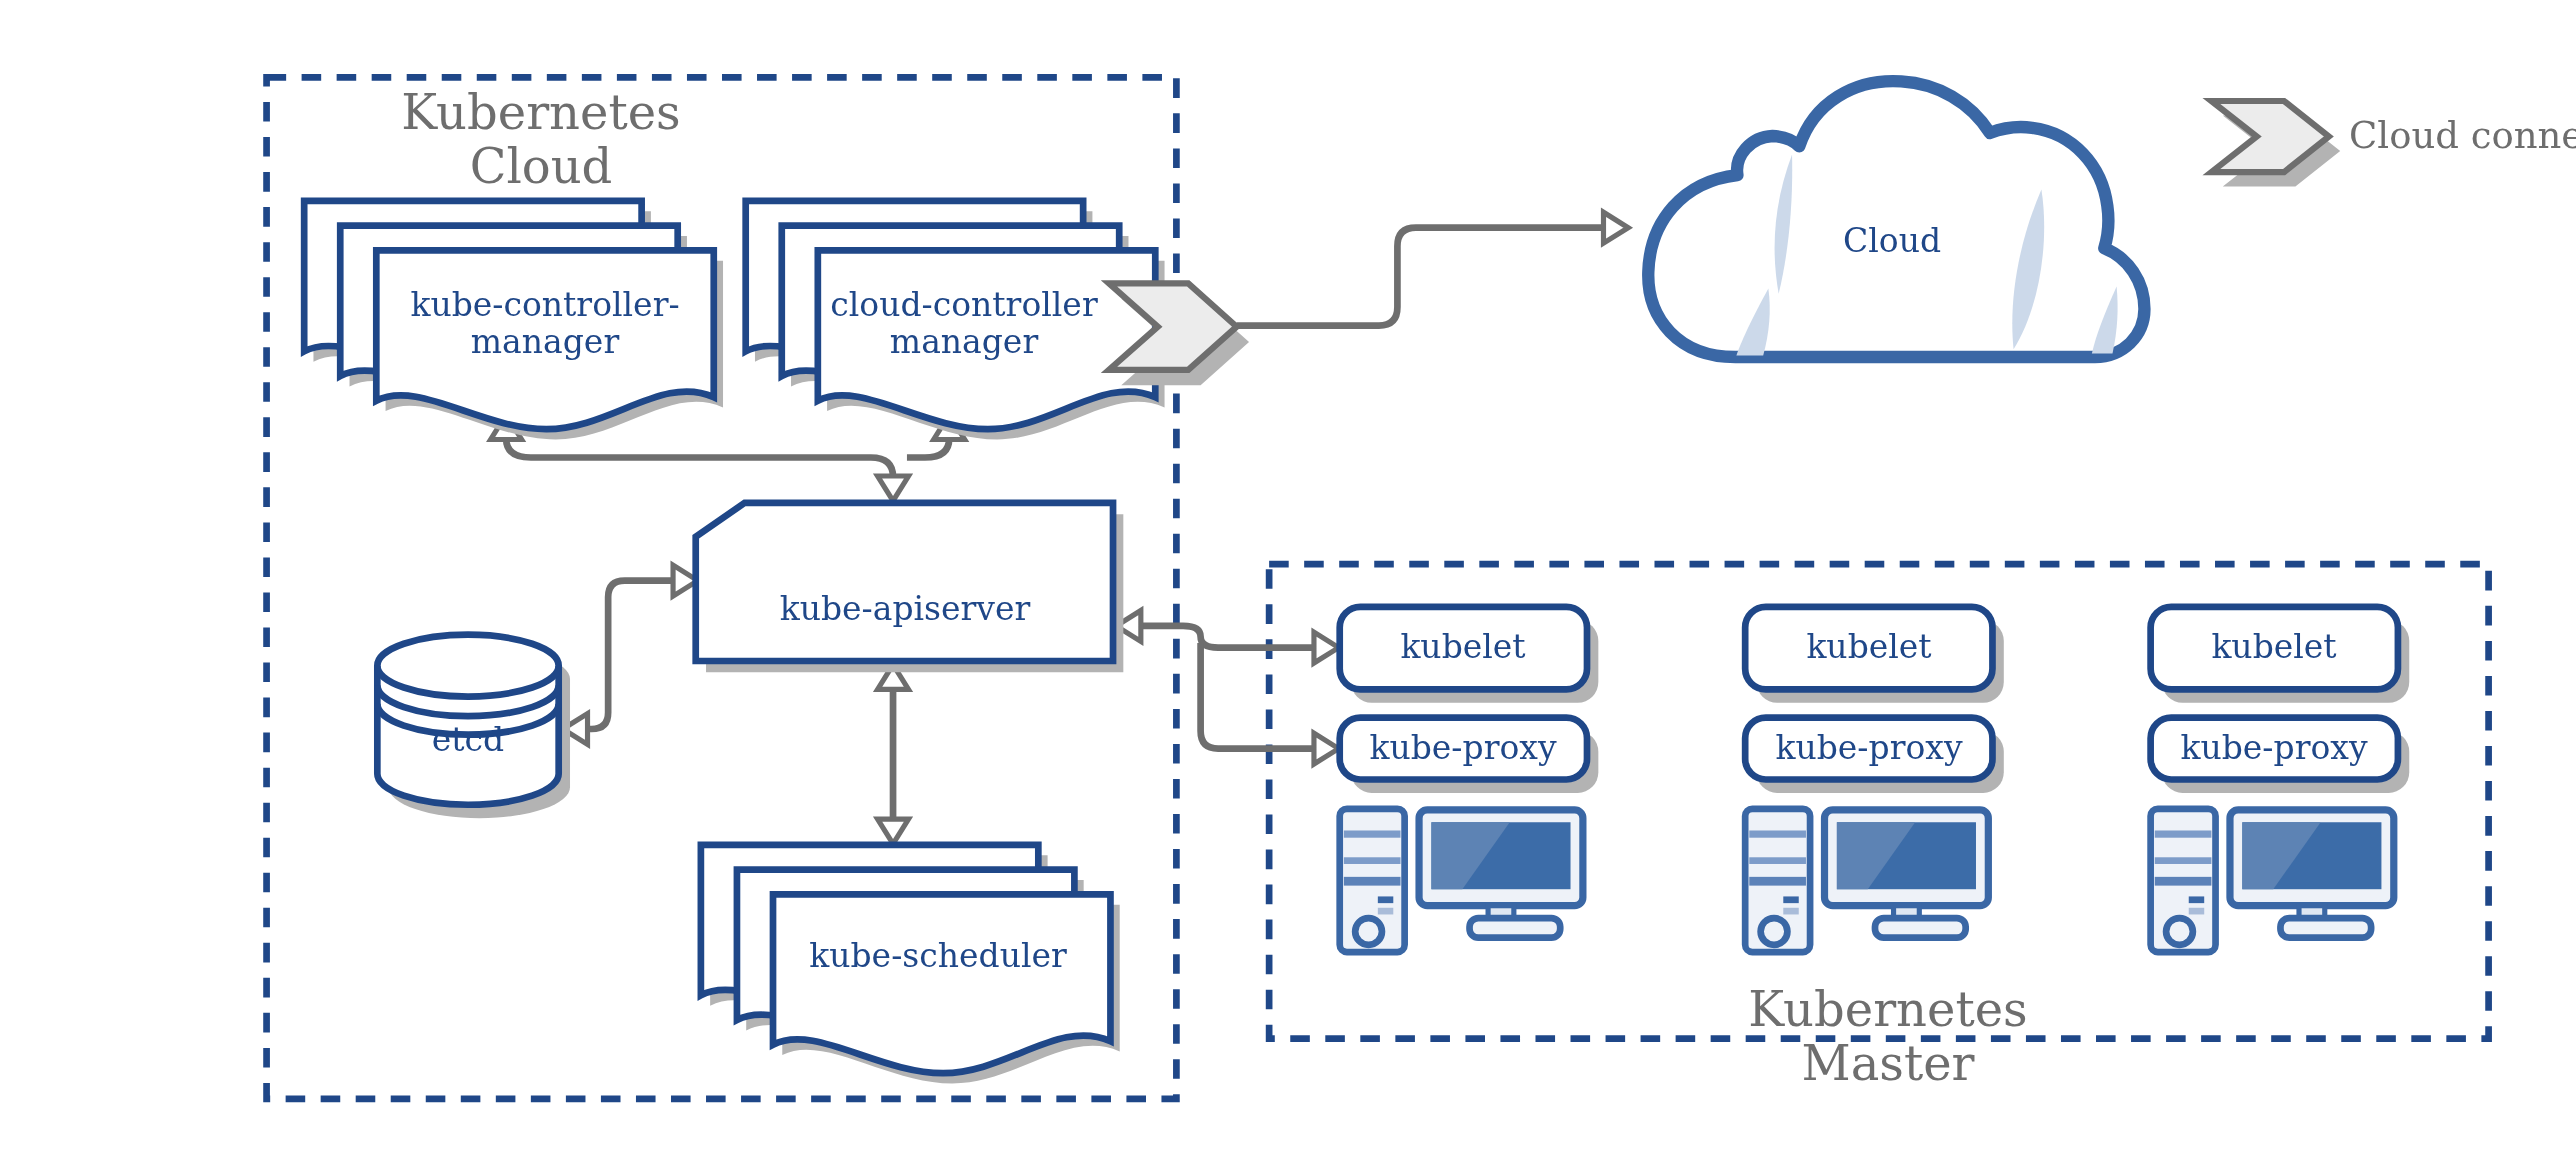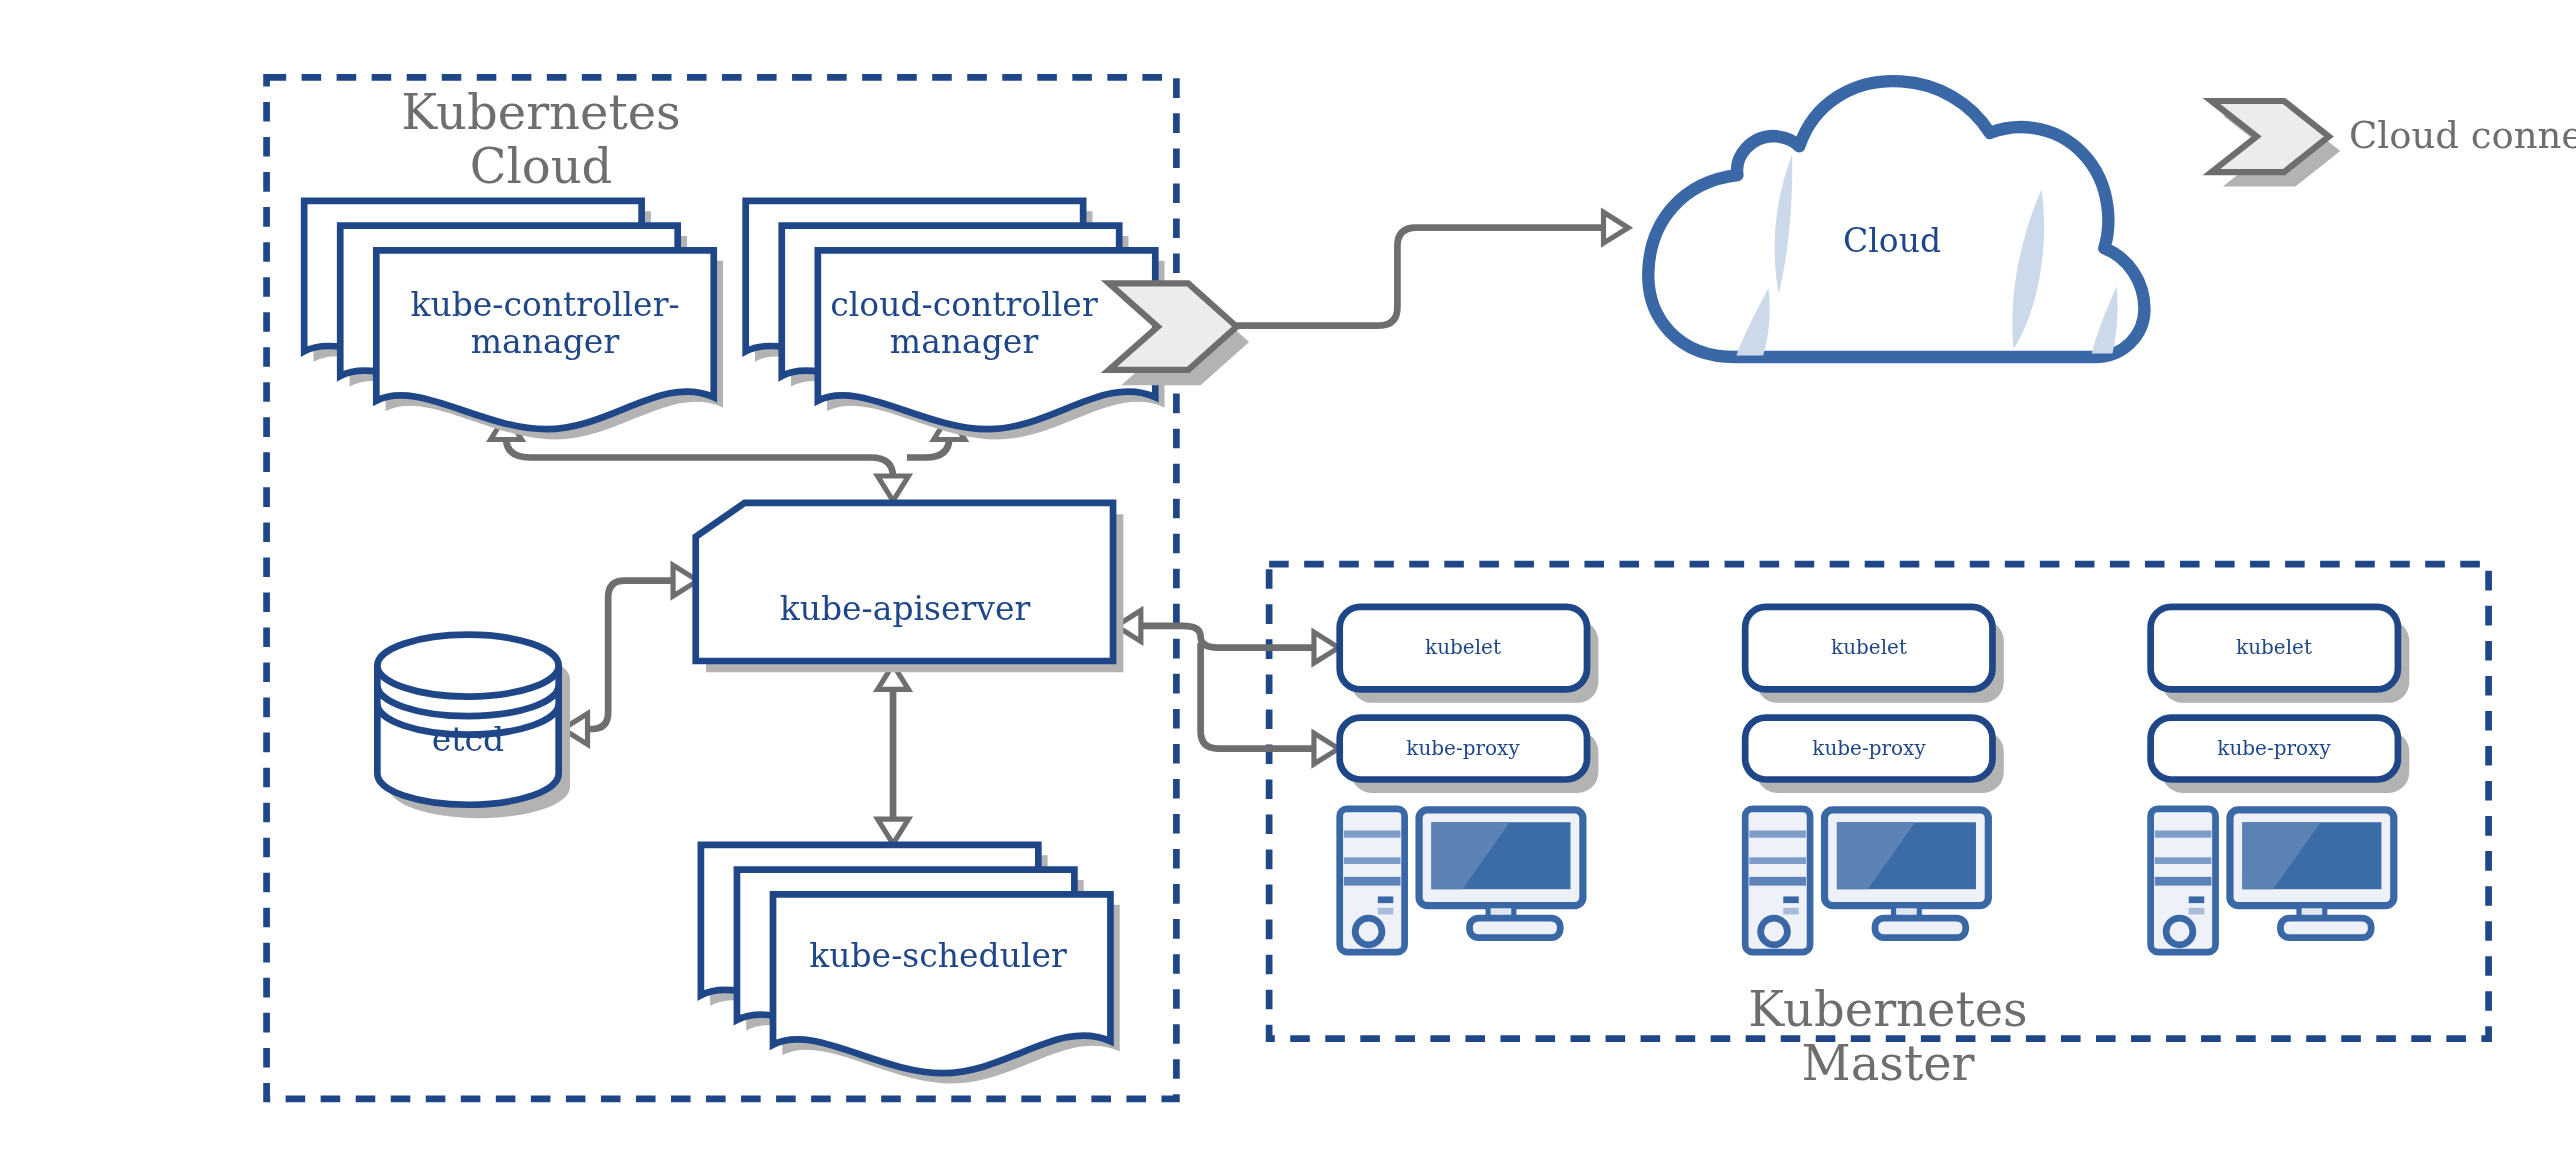--- a/index.html
+++ b/index.html
@@ -5,21 +5,21 @@
   html,body{margin:0;padding:0;background:#ffffff;}
   #canvas{position:relative;width:2665px;height:1153px;background:#ffffff;overflow:hidden;
           font-family:"DejaVu Serif","Liberation Serif",serif;}
   #shapes{position:absolute;left:0;top:0;}
   .txt{position:absolute;transform:translate(-50%,-50%);text-align:center;white-space:nowrap;line-height:1.12;}
   .txt.left{transform:translate(0,-50%);text-align:left;}
   .navy{color:#1f4788;}
   .gray{color:#6e6e6e;}
   .t-title{font-size:48px;}
   .t-comp{font-size:33px;}
-  .t-node{font-size:20px;}
+  .t-node{font-size:33px;}
   .t-legend{font-size:37px;}
   
   .doc{fill:#ffffff;stroke:#1f4788;stroke-width:13;}
   .sh{fill:#b3b3b3;stroke:none;}
   .boxline{fill:#ffffff;stroke:#1f4788;stroke-width:13;}
   .dashed{fill:none;stroke:#1f4788;stroke-width:13;stroke-dasharray:38 30;}
   .conn{fill:none;stroke:#6e6e6e;stroke-width:13;}
   .ah{fill:#ffffff;stroke:#6e6e6e;stroke-width:10;stroke-linejoin:miter;}
   .chev{fill:#ececec;stroke:#6e6e6e;stroke-width:12;}
   .steel{stroke:#3a67a5;fill:#eef2f8;}

